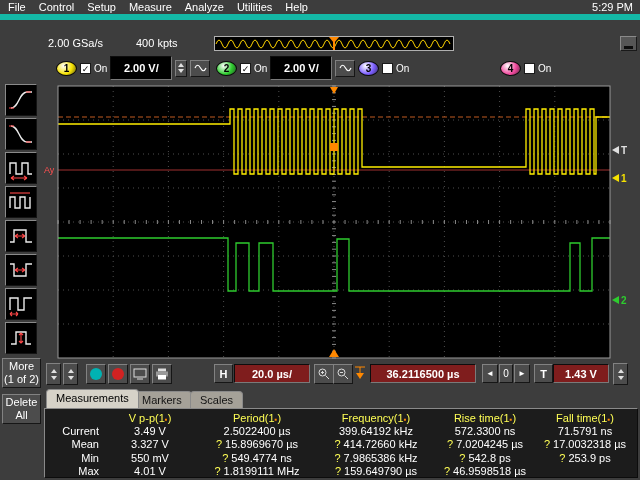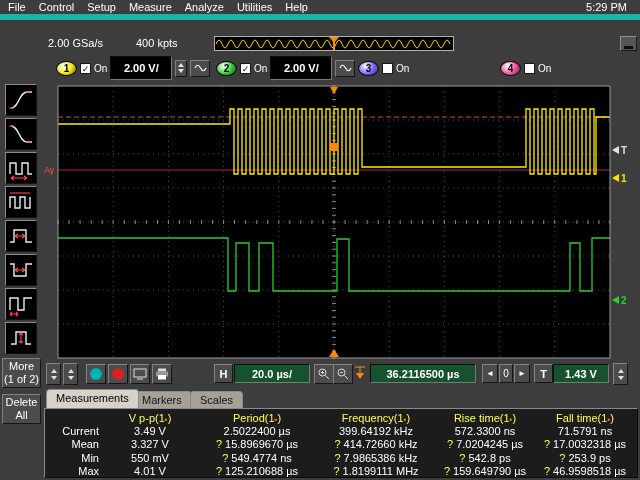--- a/index.html
+++ b/index.html
@@ -2,21 +2,21 @@
 <html><head>
 <meta charset="utf-8">
 <style>
 *{margin:0;padding:0;box-sizing:border-box}
 html,body{width:640px;height:480px}
 body{background:#3d3d3d;font-family:"Liberation Sans",sans-serif;font-size:11px;color:#fff;position:relative;overflow:hidden}
 .abs{position:absolute}
 .menubar{position:absolute;left:0;top:0;width:640px;height:20px;display:flex;align-items:center;background:#3d3d3d;border-bottom:6px solid #14b8a6}
 .menuitems{display:flex;gap:13px;padding-left:8px}
 .menu-item{cursor:default}
-.clock{margin-left:auto;padding-right:13px}
+.clock{margin-left:auto;padding-right:7px}
 .acqbar{width:240px;height:15px;background:#000;border:1px solid #b0b0b0}
 .minbtn{width:17px;height:15px;background:#565656;border:1px solid;border-color:#8a8a8a #191919 #191919 #8a8a8a;padding:0}
 .mindash{display:block;width:9px;height:3px;background:#0d0d0d;margin:7px auto 0}
 .chgroup{position:absolute;top:58px;height:20px;display:flex;align-items:center;gap:3px}
 .badge{width:21px;height:15px;border-radius:50%;display:flex;align-items:center;justify-content:center;color:#000;font-weight:bold;font-size:10px;border:1px solid #0a0a0a;flex:none}
 .cb{width:11px;height:11px;background:#fff;border:1px solid #1a1a1a;color:#000;font-size:9px;line-height:10px;text-align:center;flex:none}
 .onlbl{font-size:10px}
 .chreadout{width:62px;height:24px;background:#000;border:1px solid;border-color:#0d0d0d #7a7a7a #7a7a7a #0d0d0d;color:#fff;font-weight:bold;display:flex;align-items:center;justify-content:center;flex:none}
 .spin{width:12px;height:17px;background:#4c4c4c;border:1px solid;border-color:#808080 #161616 #161616 #808080;display:flex;flex-direction:column;align-items:center;justify-content:center;gap:2px;flex:none}
 .acbtn{width:20px;height:17px;background:#4c4c4c;border:1px solid;border-color:#808080 #161616 #161616 #808080;display:flex;align-items:center;justify-content:center;flex:none;padding:0}
@@ -26,21 +26,21 @@
 #sidebar{position:absolute;left:5px;top:84px;width:34px}
 .sicon{display:block;width:32px;height:32px;background:#000;border:1px solid;border-color:#8a8a8a #141414 #141414 #8a8a8a;margin-bottom:2px;padding:2px}
 .sicon svg .w{stroke:#ececec;fill:none;stroke-width:1.4}
 .sicon svg .r{stroke:#ff4848;fill:none;stroke-width:1.1}
 .sbtn{position:absolute;left:2px;width:39px;background:#4c4c4c;border:1px solid;border-color:#828282 #161616 #161616 #828282;color:#fff;font-size:11px;line-height:13px;text-align:center}
 .plotwrap{width:598px;height:286px}
 .stepper{width:15px;height:22px;background:#4c4c4c;border:1px solid;border-color:#828282 #161616 #161616 #828282;display:flex;flex-direction:column;align-items:center;justify-content:center;gap:3px}
 .cbtn{width:20px;height:20px;background:#4c4c4c;border:1px solid;border-color:#828282 #161616 #161616 #828282;display:flex;align-items:center;justify-content:center;padding:0}
 .circ{display:block;width:12px;height:12px;border-radius:50%}
 .hbtn{position:absolute;width:19px;height:19px;background:#4c4c4c;border:1px solid;border-color:#828282 #161616 #161616 #828282;color:#fff;font-weight:bold;font-size:11px;text-align:center;padding:0}
-.readout{position:absolute;top:364px;height:19px;background:#14532d;border:1px solid;border-color:#0d0d0d #7a7a7a #7a7a7a #0d0d0d;color:#fff;font-weight:bold;display:flex;align-items:center;justify-content:center;white-space:nowrap}
+.readout{position:absolute;top:364px;height:19px;background:#7f1d1d;border:1px solid;border-color:#0d0d0d #7a7a7a #7a7a7a #0d0d0d;color:#fff;font-weight:bold;display:flex;align-items:center;justify-content:center;white-space:nowrap}
 .smallbtn{position:absolute;top:364px;height:19px;background:#4c4c4c;border:1px solid;border-color:#828282 #161616 #161616 #828282;color:#fff;font-size:8px;padding:0;text-align:center}
 .tab{position:absolute;border:1px solid #8a8a8a;border-bottom:none;border-radius:4px 4px 0 0;padding:2px 9px 4px;cursor:default;white-space:nowrap}
 .tab.active{top:389px;height:19px;background:#d6d2c8;color:#000;z-index:2}
 .tab.inactive{top:391px;height:17px;background:#a5a198;color:#141414}
 .meas-panel{left:44px;top:408px;width:594px;height:70px;background:#1c1c1c;border:1px solid;border-color:#8a8a8a #0c0c0c #0c0c0c #8a8a8a}
 #meastable{display:grid;grid-template-columns:60px 90px 124px 114px 104px 96px;grid-auto-rows:13.4px;align-items:center;padding-top:2px}
 .mh{color:#ffff55;text-align:center;white-space:nowrap}
 .mc{color:#fff;text-align:center;white-space:nowrap}
 .ml{text-align:right;padding-right:6px}
 .q{color:#ffff55}
@@ -371,18 +371,17 @@
       <div class="mc"><span class="q">?</span> 7.0204245 µs</div>
       <div class="mc"><span class="q">?</span> 17.0032318 µs</div>
       <div class="mc ml">Min</div>
       <div class="mc">550 mV</div>
       <div class="mc"><span class="q">?</span> 549.4774 ns</div>
       <div class="mc"><span class="q">?</span> 7.9865386 kHz</div>
       <div class="mc"><span class="q">?</span> 542.8 ps</div>
       <div class="mc"><span class="q">?</span> 253.9 ps</div>
       <div class="mc ml">Max</div>
       <div class="mc">4.01 V</div>
-      <div class="mc"><span class="q">?</span> 125.210688 µs</div>
       <div class="mc"><span class="q">?</span> 1.8199111 MHz</div>
       <div class="mc"><span class="q">?</span> 159.649790 µs</div>
       <div class="mc"><span class="q">?</span> 46.9598518 µs</div>
     </div>
 </div>
 
 </body></html>

